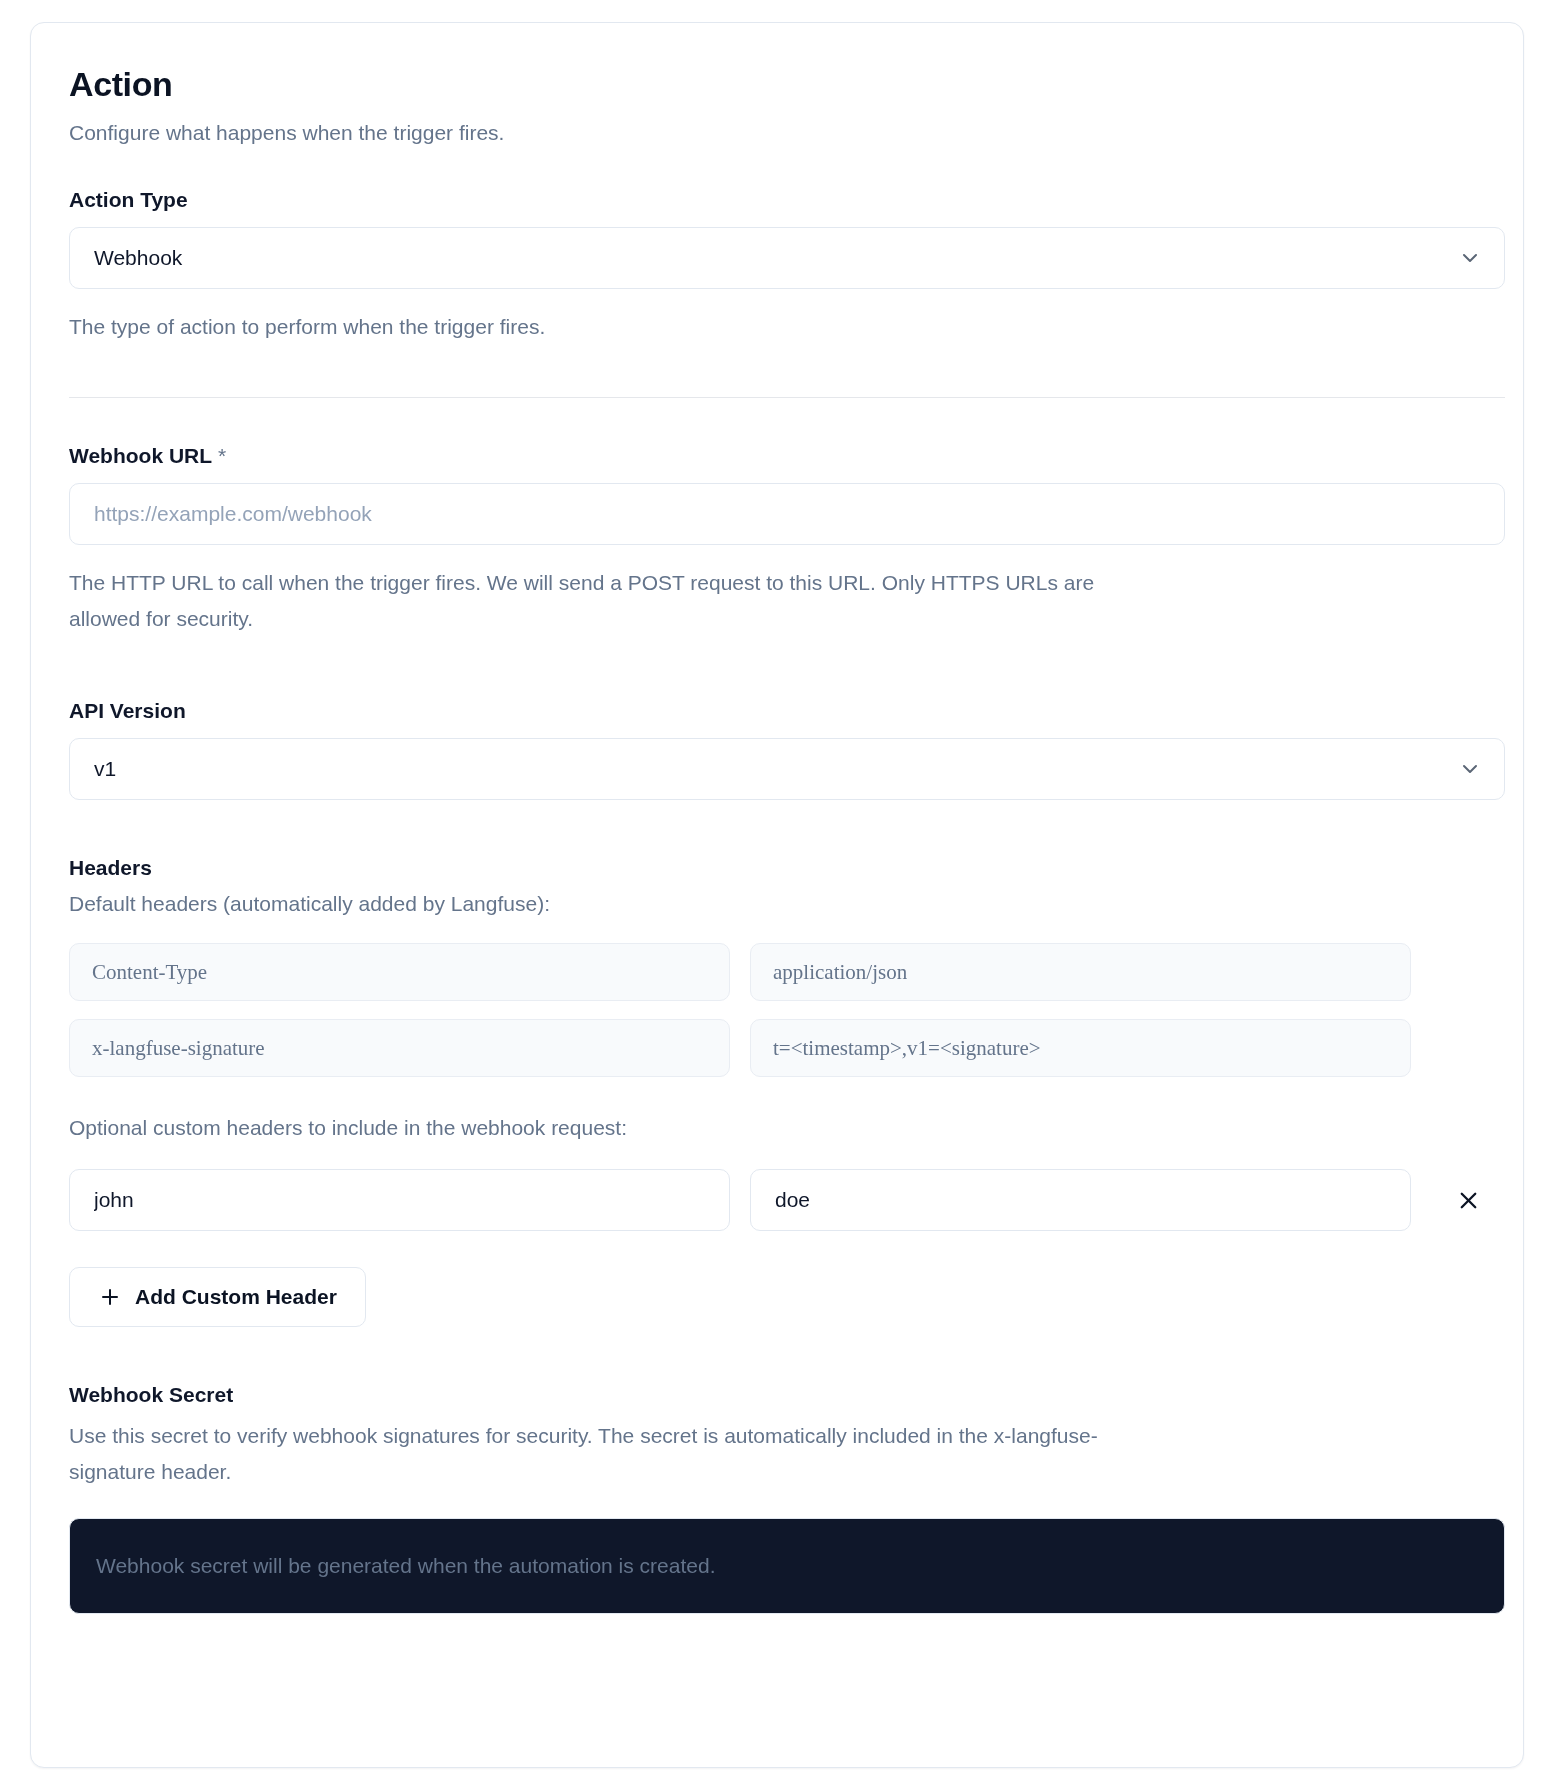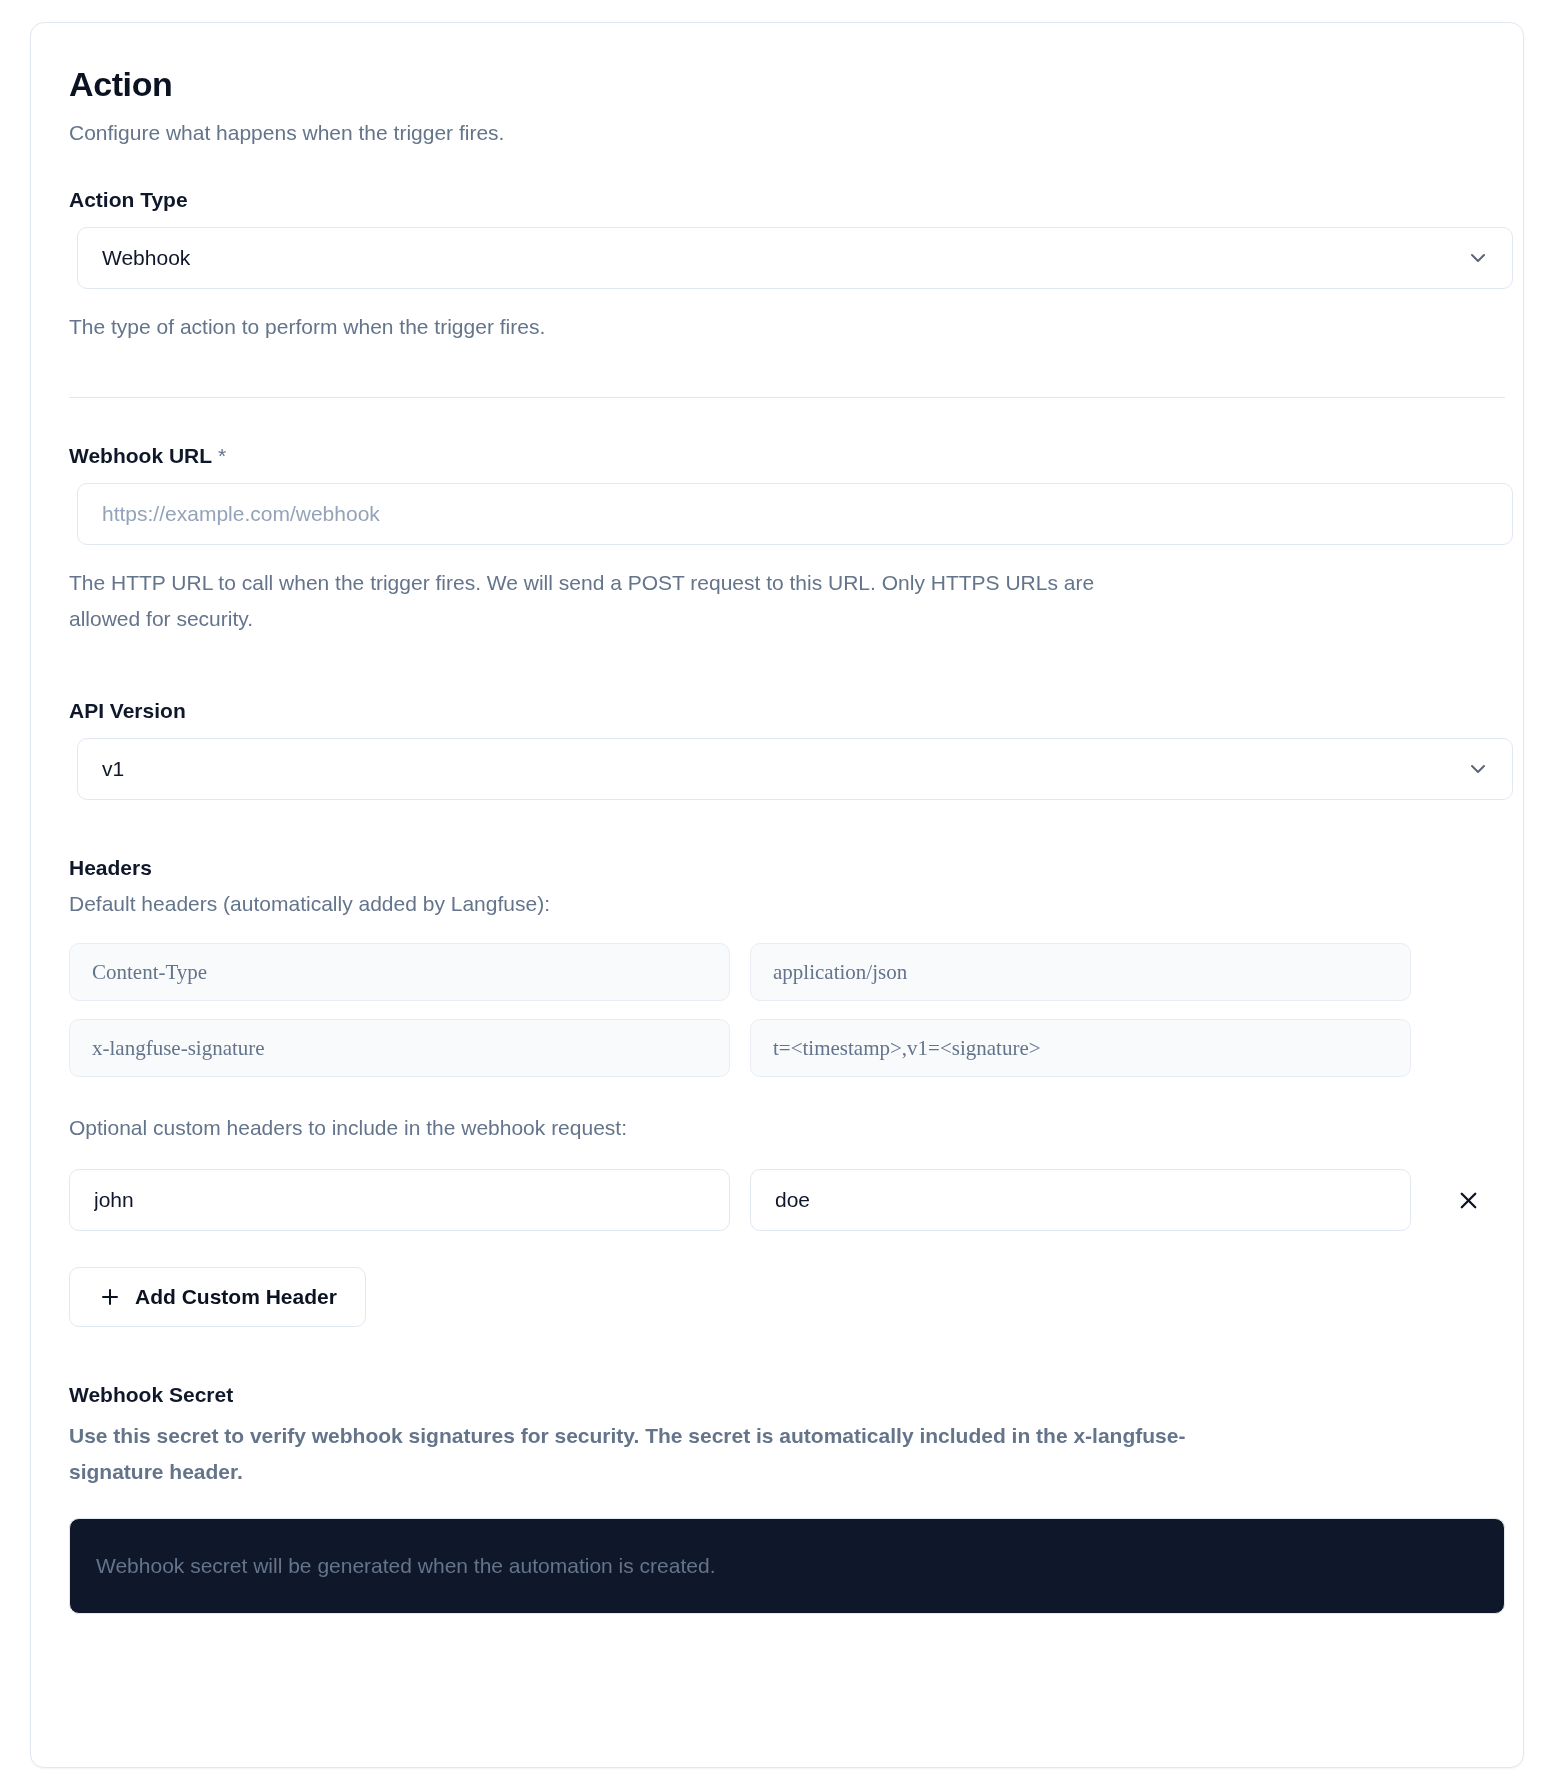--- a/index.html
+++ b/index.html
@@ -31,21 +31,20 @@
   .field-label{
     display:block;font-size:21px;font-weight:600;color:#0f172a;
     margin:0 0 14px 0;line-height:27px;
   }
   .req{color:#64748b;font-weight:400;margin-left:6px;}
   .control{
     box-sizing:border-box;width:100%;height:62px;
     border:1px solid #e2e8f0;border-radius:10px;background:#fff;
     font-size:21px;color:#0f172a;
     font-family:"Liberation Sans","DejaVu Sans",sans-serif;
-    margin-left:8px;
   }
   .select{
     display:flex;align-items:center;justify-content:space-between;
     padding:0 22px 0 24px;cursor:pointer;
   }
   .text-input{padding:0 24px;outline:none;}
   .text-input::placeholder{color:#94a3b8;opacity:1;}
   .help{
     font-size:21px;color:#64748b;margin:20px 0 0 0;line-height:36px;
   }
@@ -84,21 +83,21 @@
   }
   .add-btn{
     margin-top:36px;height:60px;padding:0 28px;
     display:inline-flex;align-items:center;gap:13px;
     background:#fff;border:1px solid #e2e8f0;border-radius:10px;
     font-size:21px;font-weight:600;color:#0b1323;cursor:pointer;
     font-family:"Liberation Sans","DejaVu Sans",sans-serif;
   }
   .secret-label{margin:54px 0 10px 0;}
   .secret-desc{font-size:21px;color:#64748b;margin:0;line-height:36px;}
-  .secret-desc span{display:block;font-weight:bold;}
+  .secret-desc span{display:block;}
   .secret-box{
     margin-top:28px;box-sizing:border-box;width:100%;height:96px;
     background:#0f172a;border:1px solid #e2e8f0;border-radius:10px;
     display:flex;align-items:center;padding:0 26px;
     font-size:21px;color:#64748b;
   }
   .icon{flex:0 0 auto;display:block;}
 </style>
 </head>
 <body>

